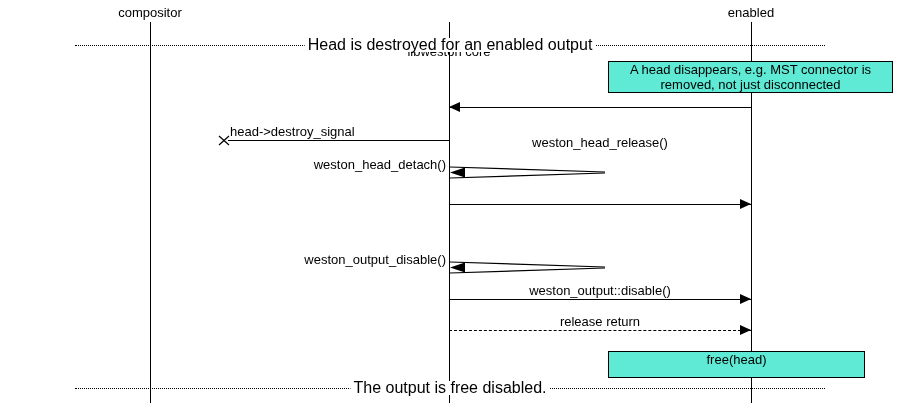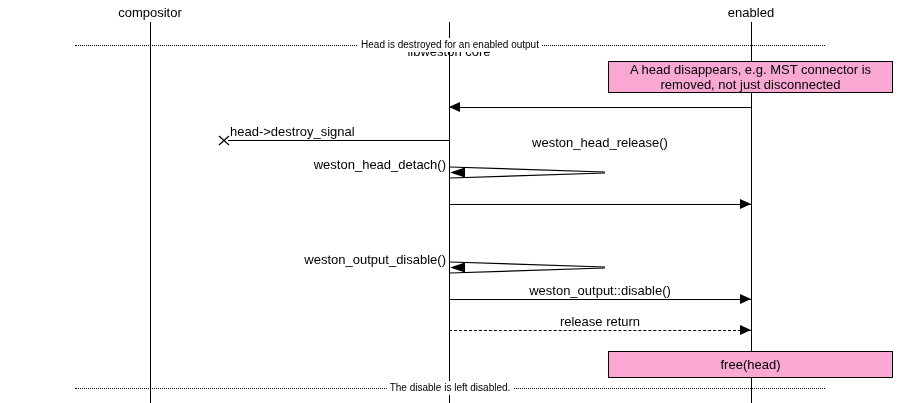--- a/index.html
+++ b/index.html
@@ -26,21 +26,21 @@
   }
   .lifeline {
     position: absolute;
     width: 1px;
     background: #000000;
     top: 22px;
     bottom: 0;
   }
   .sep-label {
     position: absolute;
-    font-size: 10px;
+    font-size: 16px;
     color: #000000;
     background: #ffffff;
     white-space: nowrap;
     transform: translate(-50%, -50%);
     padding: 0 3px;
     line-height: 14px;
     z-index: 5;
   }
   .sep-line {
     position: absolute;
@@ -76,29 +76,28 @@
   }
   .arrowhead.right {
     border-left: 11px solid #000000;
   }
   .arrowhead.left {
     border-right: 11px solid #000000;
   }
   .note-box {
     position: absolute;
     border: 1px solid #000000;
-    background: #f9a8d4;
+    background: #5eead4;
     font-size: 13px;
     color: #000000;
     text-align: center;
     box-sizing: border-box;
     line-height: 15px;
     z-index: 6;
     display: flex;
-    align-items: center;
     justify-content: center;
   }
   .note-box .note-text {
     width: 100%;
     padding: 0 4px;
     box-sizing: border-box;
   }
   .note-fold {
     position: absolute;
     top: 0;
@@ -178,20 +177,20 @@
   </div>
 
   <div class="msg-label" style="left:600px; top:298px;">weston_output::disable()</div>
   <div class="arrow-line" style="left:449px; top:299px; width:302px;"></div>
   <div class="arrowhead right" style="left:740px; top:294px;"></div>
 
   <div class="msg-label" style="left:600px; top:329px;">release return</div>
   <div class="arrow-line dashed" style="left:449px; top:330px; width:302px;"></div>
   <div class="arrowhead right" style="left:740px; top:325px;"></div>
 
-  <div class="note-box" style="left:608px; top:351px; width:285px; height:27px;">
+  <div class="note-box" style="left:608px; top:351px; width:257px; height:27px;">
     <div class="note-text">free(head)</div>
   </div>
 
   <div class="sep-line" style="left:75px; top:388px; width:750px;"></div>
-  <div class="sep-label" style="left:450px; top:388px;">The disable is left disabled.</div>
+  <div class="sep-label" style="left:450px; top:388px;">The output is free disabled.</div>
 
 </div>
 
 </body></html>

